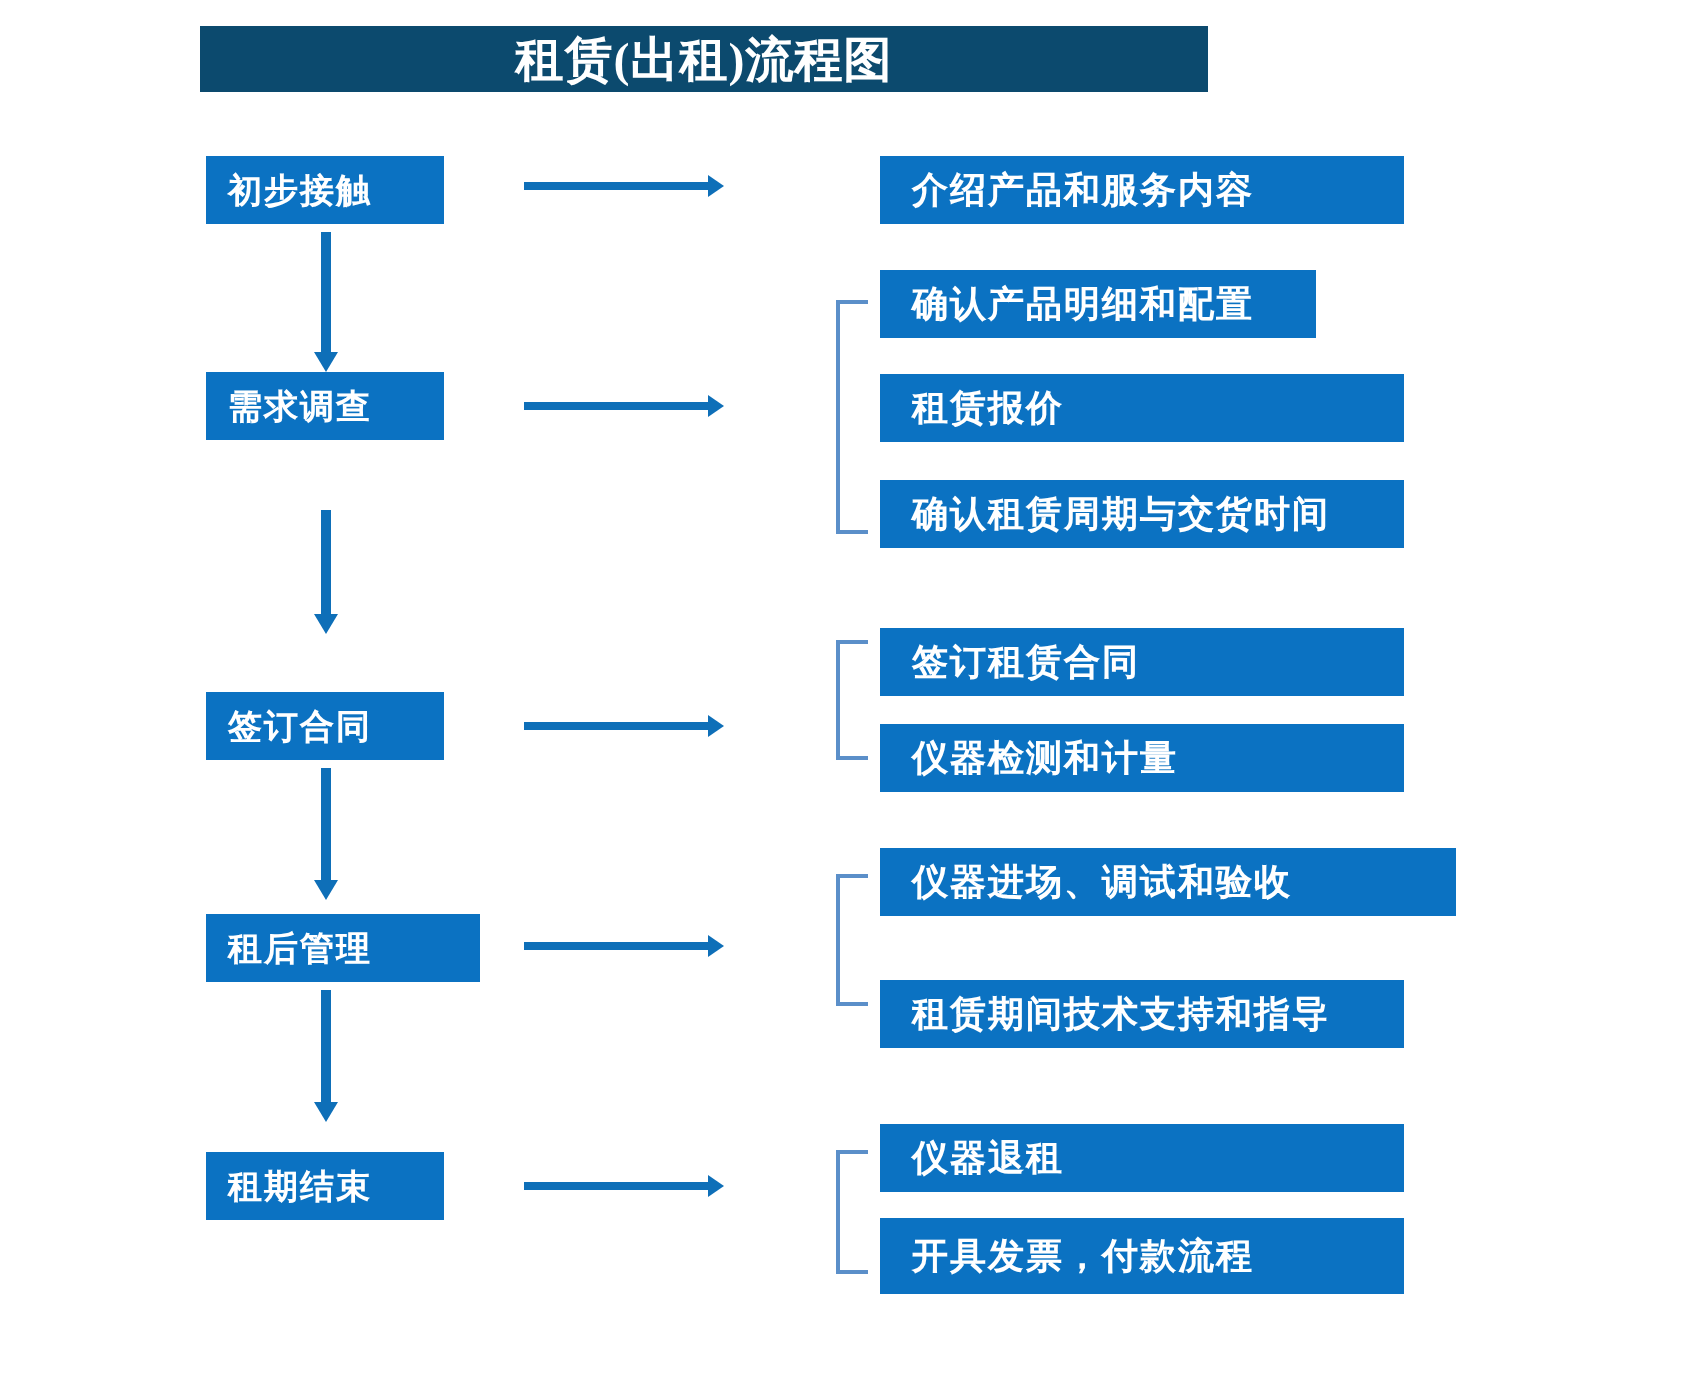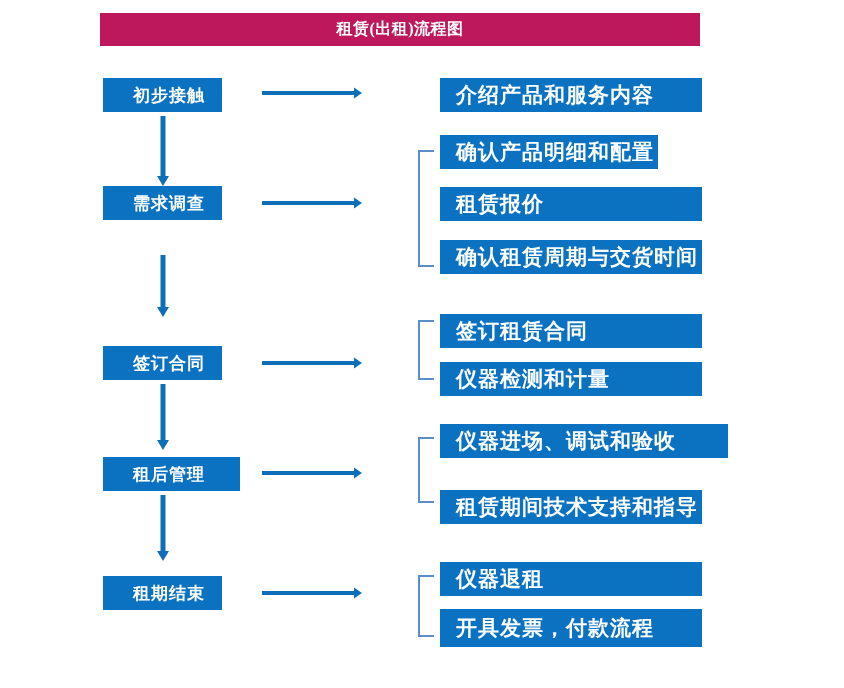--- a/index.html
+++ b/index.html
@@ -15,52 +15,52 @@
     position: relative;
     width: 844px;
     height: 688px;
     background: #ffffff;
     overflow: hidden;
   }
   .title-bar {
     position: absolute;
     left: 100px;
     top: 13px;
-    width: 600px;
+    width: 504px;
     height: 33px;
-    background: #be185d;
+    background: #0c4a6e;
     color: #ffffff;
     display: flex;
     align-items: center;
     justify-content: center;
-    font-size: 16px;
+    font-size: 24px;
     font-weight: bold;
     letter-spacing: 0.5px;
     font-family: "Liberation Serif", "DejaVu Serif", serif;
   }
   .stage-box {
     position: absolute;
     background: #0b72c2;
     color: #ffffff;
     display: flex;
     align-items: center;
     font-size: 17px;
     font-weight: bold;
-    padding-left: 30px;
+    padding-left: 11px;
     box-sizing: border-box;
     font-family: "Liberation Serif", "DejaVu Serif", serif;
     letter-spacing: 1px;
   }
   .detail-box {
     position: absolute;
     background: #0b72c2;
     color: #ffffff;
     display: flex;
     align-items: center;
-    font-size: 21px;
+    font-size: 18px;
     font-weight: bold;
     padding-left: 16px;
     box-sizing: border-box;
     font-family: "Liberation Serif", "DejaVu Serif", serif;
     letter-spacing: 1px;
   }
   .h-arrow {
     position: absolute;
     height: 14px;
   }

